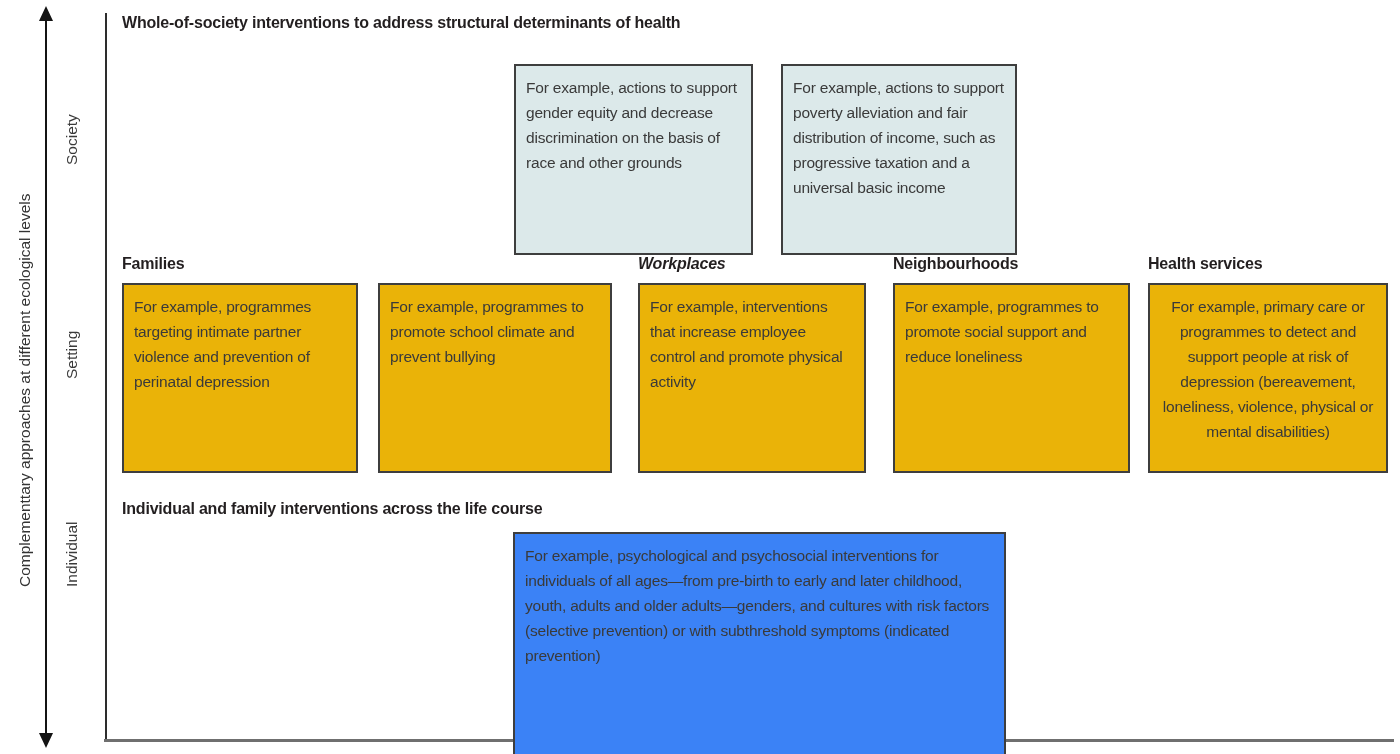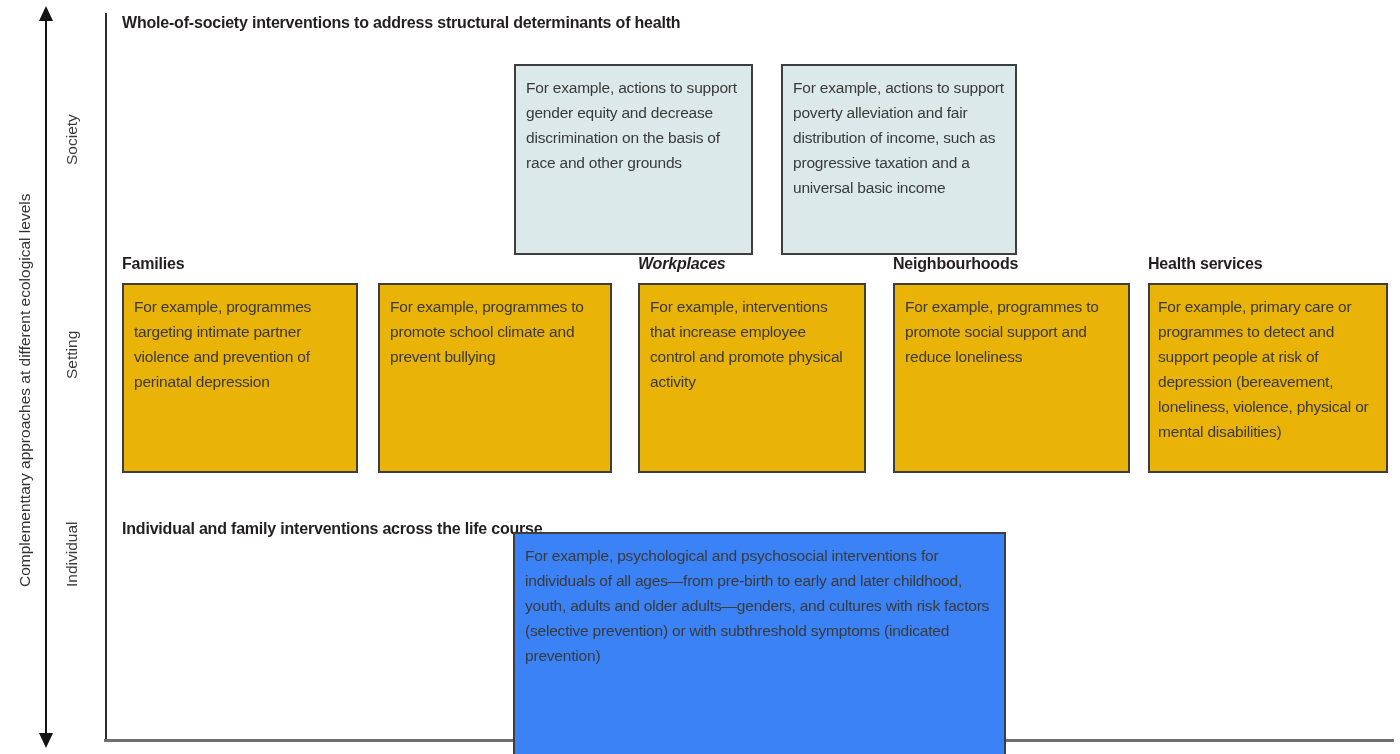--- a/index.html
+++ b/index.html
@@ -49,21 +49,21 @@
 
   
   .heading {
     position: absolute;
     font-weight: bold;
     font-size: 16px;
     color: #231f20;
     letter-spacing: -0.2px;
   }
   .society-heading    { left: 122px; top: 14px; }
-  .individual-heading { left: 122px; top: 500px; margin-top: 20px; }
+  .individual-heading { left: 122px; top: 500px; }
   .col-header { position: absolute; top: 255px; font-weight: bold; font-size: 16px; color: #231f20; letter-spacing: -0.2px; text-align: center; }
   .col-header.c0 { left: 122px; }
   .col-header.c1 { left: 378px; margin-top: 44px; }
   .col-header.c2 { left: 638px; font-style: italic; }
   .col-header.c3 { left: 893px; }
   .col-header.c4 { left: 1148px; }
 
   
   .box {
     position: absolute;
@@ -77,21 +77,21 @@
   }
   .society-box { background: #dce9ea; top: 44px; height: 191px; margin-top: 20px; }
   .society-box.b0 { left: 514px; width: 239px; }
   .society-box.b1 { left: 781px; width: 236px; }
 
   .setting-box { background: #eab308; top: 283px; height: 190px; }
   .setting-box.c0 { left: 122px;  width: 236px; }
   .setting-box.c1 { left: 378px;  width: 234px; }
   .setting-box.c2 { left: 638px;  width: 228px; }
   .setting-box.c3 { left: 893px;  width: 237px; }
-  .setting-box.c4 { left: 1148px; width: 240px; padding: 9px 8px; }
+  .setting-box.c4 { left: 1148px; width: 240px; padding: 9px 8px; text-align: center; }
 
   .individual-box {
     background: #3b82f6;
     left: 513px; top: 532px;
     width: 493px; height: 224px;
   }
 </style>
 </head>
 <body>
 

